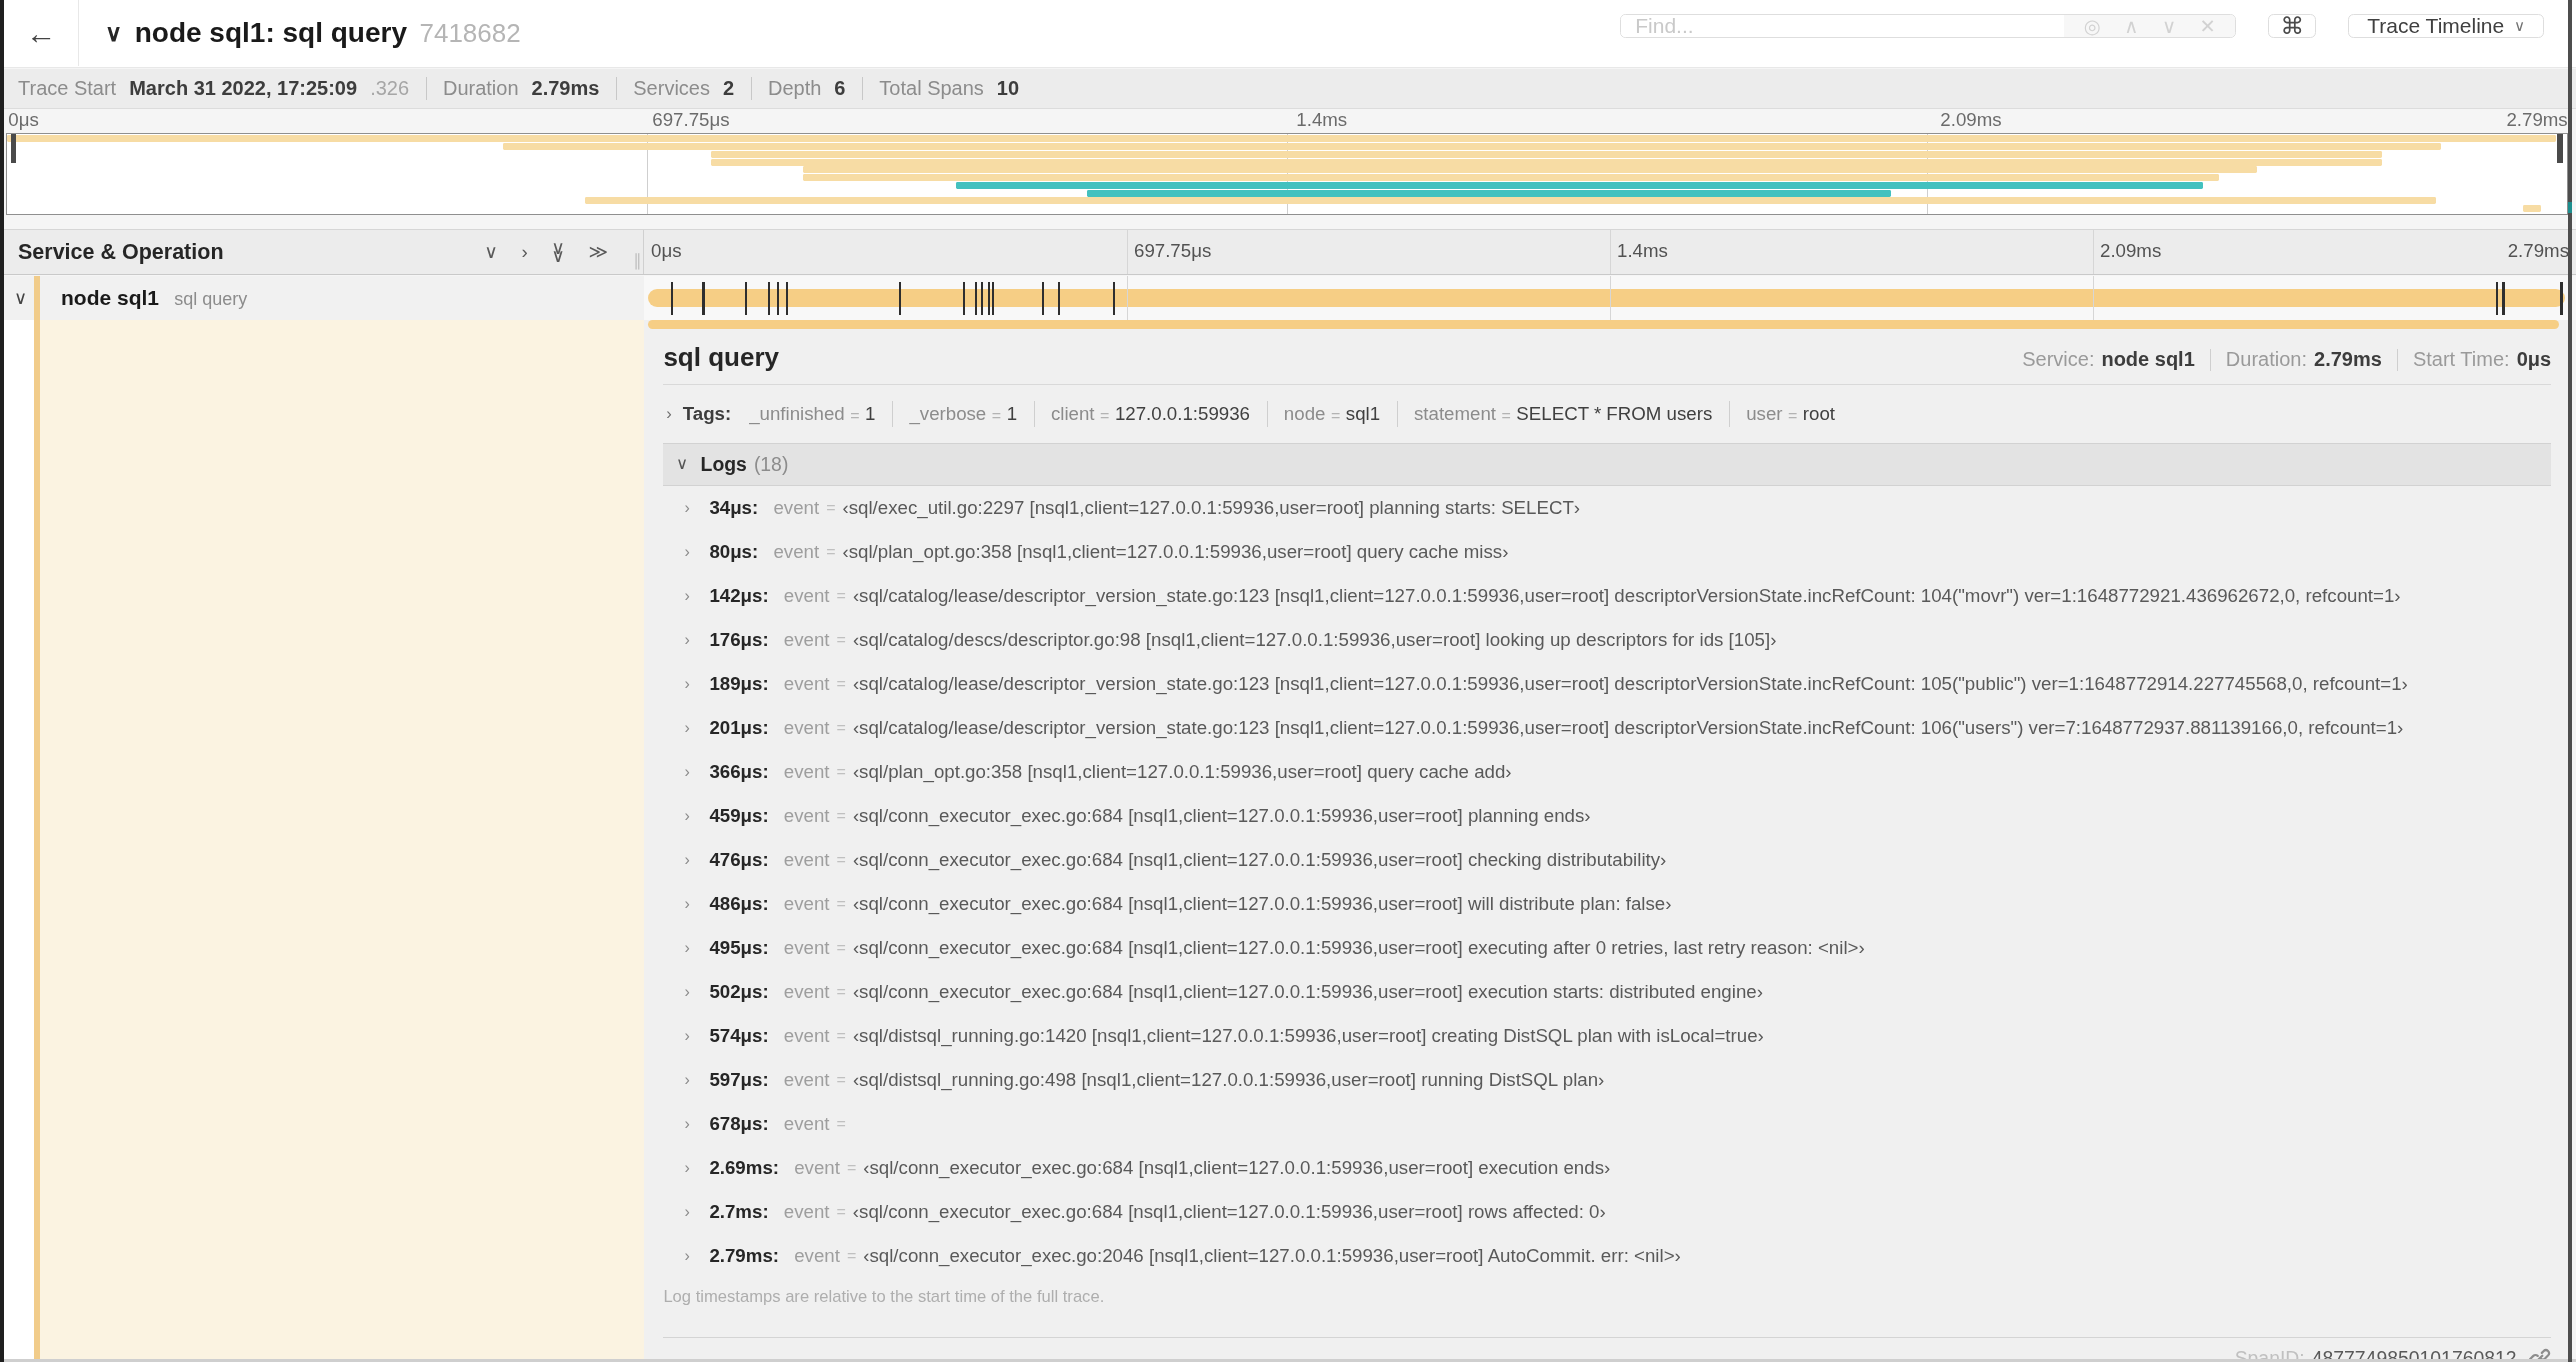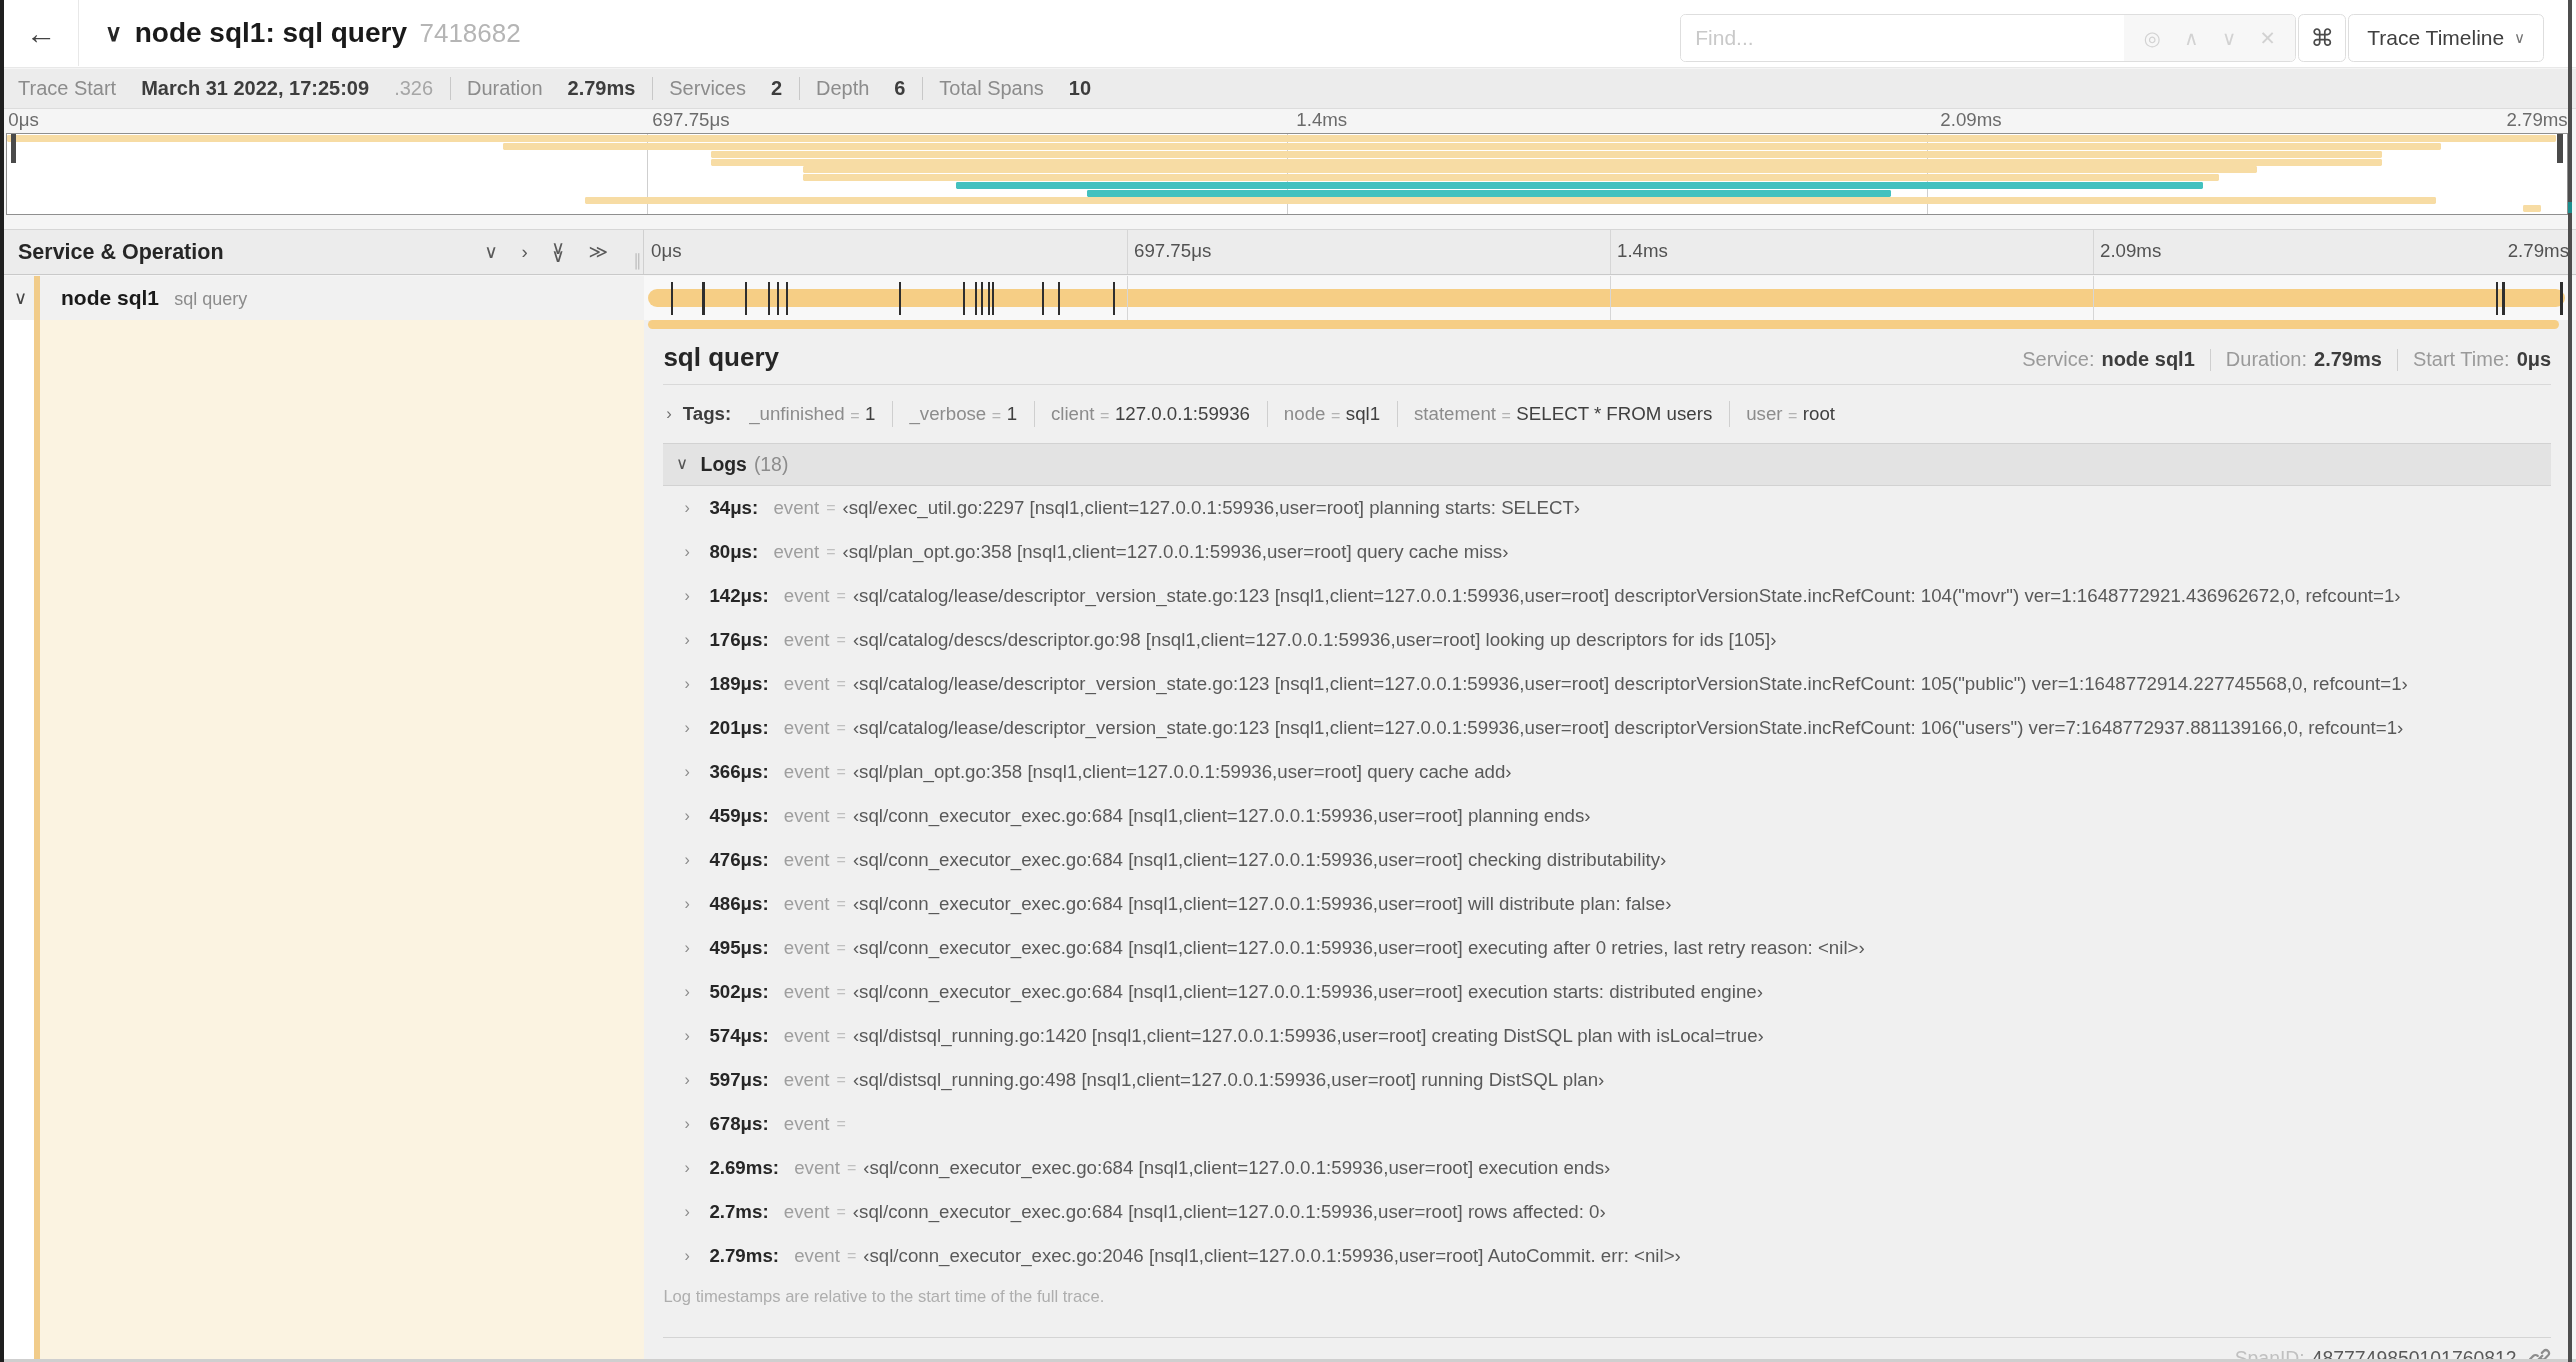--- a/index.html
+++ b/index.html
@@ -14,36 +14,36 @@
   .bottom-strip { position:absolute; left:0; right:0; bottom:0; height:4.2px; background:#cfcfcf; z-index:49; }
 
   
   .hdr { position:absolute; top:0; left:0; right:0; height:68px; background:#fff; border-bottom:1.4px solid #e8e8e8; }
   .back-btn { position:absolute; left:4.2px; top:0; width:75px; height:66px; border-right:1.4px solid #e8e8e8;
               display:flex; align-items:center; justify-content:center; font-size:30.5px; color:#444; cursor:pointer; }
   .title-wrap { position:absolute; left:105px; top:0; height:66px; display:flex; align-items:center; gap:12.5px; }
   .title-chev { font-size:23.5px; font-weight:bold; color:#262626; cursor:pointer; }
   .trace-title { font-size:28px; font-weight:bold; color:#1a1a1a; }
   .trace-id { font-size:26px; color:#b5b5b5; }
-  .hdr-right { position:absolute; right:32px; top:14px; height:48px; display:flex; align-items:stretch; gap:2px; }
+  .hdr-right { position:absolute; right:32px; top:14px; height:24px; display:flex; align-items:stretch; gap:32px; }
   .find-group { display:flex; border:1.4px solid #dedede; border-radius:5.5px; overflow:hidden; background:#fff; width:616px; }
   .find-input { border:0; outline:none; flex:1; font-size:21px; color:#444; padding:0 14px; font-family:"Liberation Sans",sans-serif; background:#fff; }
   .find-input::placeholder { color:#c9c9c9; }
   .find-suffix { background:#f7f7f7; display:flex; align-items:center; gap:23.5px; padding:0 19.4px; }
   .find-suffix .ficon { color:#d2d2d2; font-size:19.4px; }
   .sq-btn { border:1.4px solid #dedede; border-radius:5.5px; background:#fff; display:flex; align-items:center; justify-content:center;
             width:48px; font-size:23.5px; color:#4a4a4a; cursor:pointer; }
   .view-btn { border:1.4px solid #dedede; border-radius:5.5px; background:#fff; display:flex; align-items:center; gap:9.7px;
               padding:0 18px; font-size:21px; color:#404040; cursor:pointer; }
   .view-btn .vchev { font-size:15.2px; color:#737373; }
 
   
   .meta-bar { position:absolute; top:69px; left:0; right:0; height:40px; background:#ececec; border-bottom:0.7px solid #dcdcdc;
               display:flex; align-items:center; padding-left:18px; font-size:20px; }
-  .meta-item { display:flex; align-items:baseline; gap:25px;justify-content:flex-end; }
+  .meta-item { display:flex; align-items:baseline; gap:13px;justify-content:flex-end; }
   .meta-label { color:#8c8c8c; }
   .meta-value { color:#3d3d3d; font-weight:bold; }
   .meta-suffix { color:#a6a6a6; }
   .meta-div { width:0.7px; height:23.5px; background:#c8c8c8; margin:0 16.6px; }
 
   
   .mini-ruler { position:absolute; top:109px; left:0; right:0; height:23.5px; }
   .rtick { position:absolute; top:0; font-size:18.7px; color:#6b6b6b; white-space:nowrap; }
   .minimap { position:absolute; top:133px; left:5.5px; right:8.3px; height:82px; background:#fff; border:1.4px solid #8f8f8f; }
   .mm-grid { position:absolute; top:0; bottom:0; width:0.7px; background:#cfcfcf; }

